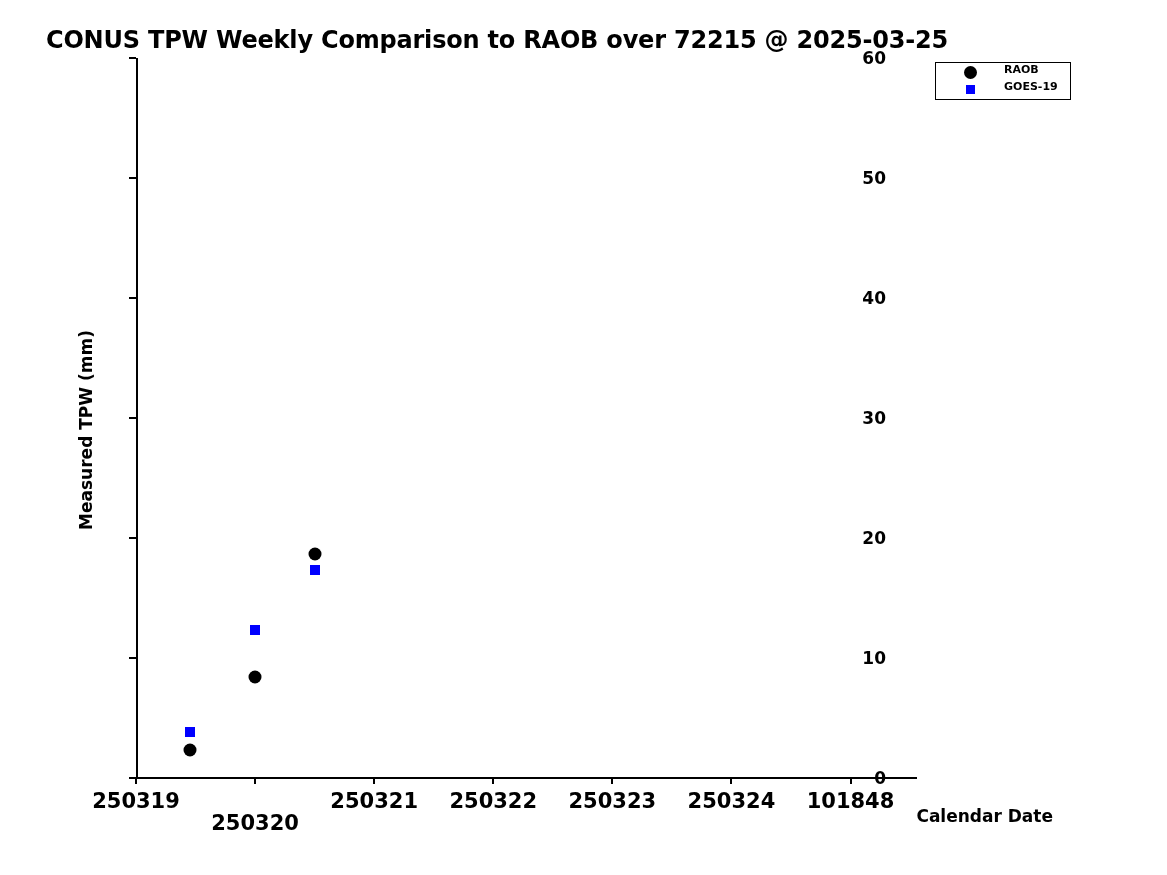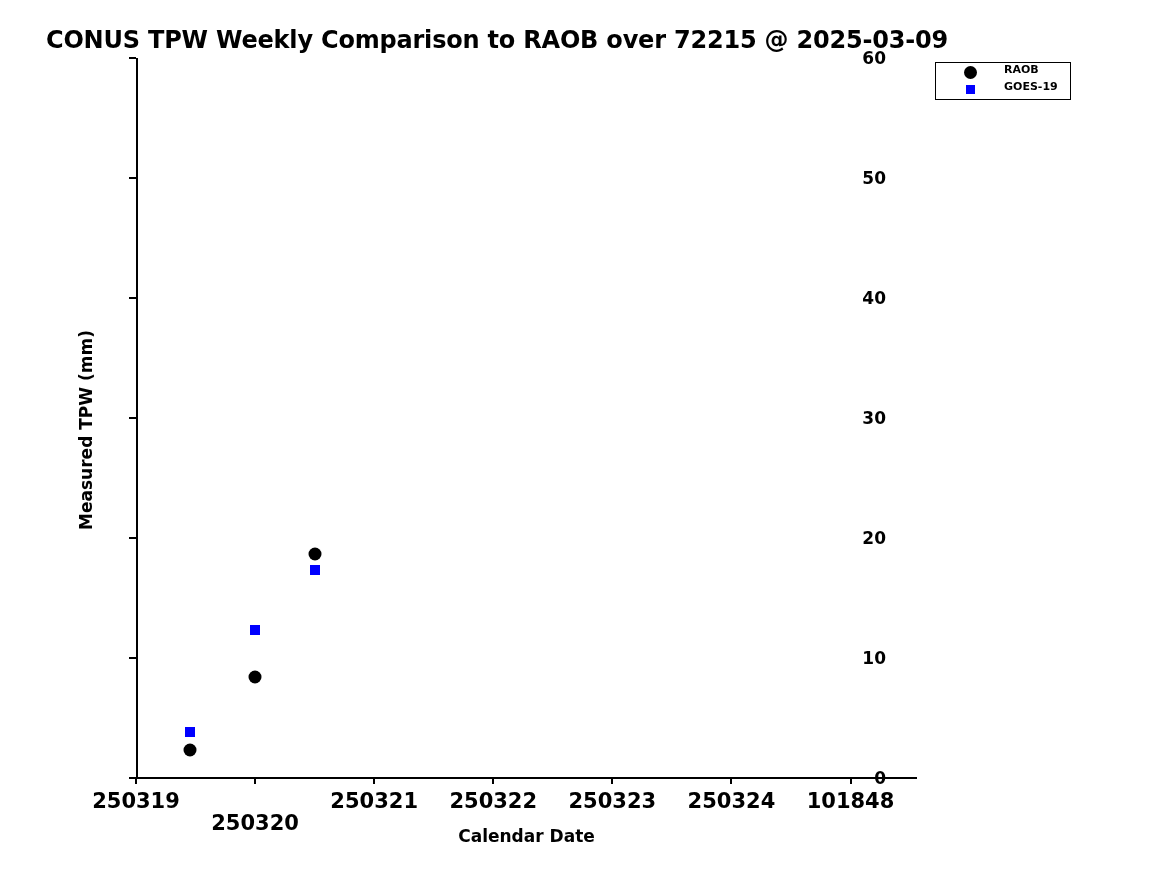--- a/index.html
+++ b/index.html
@@ -104,25 +104,24 @@
     top: 719px;
     height: 60px;
   }
 
   
   #xlabel {
     position: absolute;
     left: 0;
     top: 806px;
     width: 1053px;
-    text-align: center;
+    text-align: right;
     font-size: 17px;
     font-weight: bold;
     font-family: "DejaVu Sans", sans-serif;
-    margin-top: 20px;
   }
   #ylabel {
     position: absolute;
     left: -14px;
     top: 420px;
     font-size: 17px;
     font-weight: bold;
     transform: rotate(-90deg);
     transform-origin: center center;
     white-space: nowrap;
@@ -184,21 +183,21 @@
     font-weight: bold;
     white-space: nowrap;
     font-family: "DejaVu Sans", sans-serif;
   }
 </style>
 </head>
 <body>
 
 <div id="figure">
 
-  <div id="chart-title">CONUS TPW Weekly Comparison to RAOB over 72215 @ 2025-03-09</div>
+  <div id="chart-title">CONUS TPW Weekly Comparison to RAOB over 72215 @ 2025-03-25</div>
 
   <div id="spine-left"></div>
   <div id="spine-bottom"></div>
 
   <div id="plot-area">
     <div id="ytick-layer">
         <div class="ytick-mark" style="top: 719px;"></div>
         <div class="ytick-label" style="top: 720px;">0</div>
         <div class="ytick-mark" style="top: 599px;"></div>
         <div class="ytick-label" style="top: 600px;">10</div>

